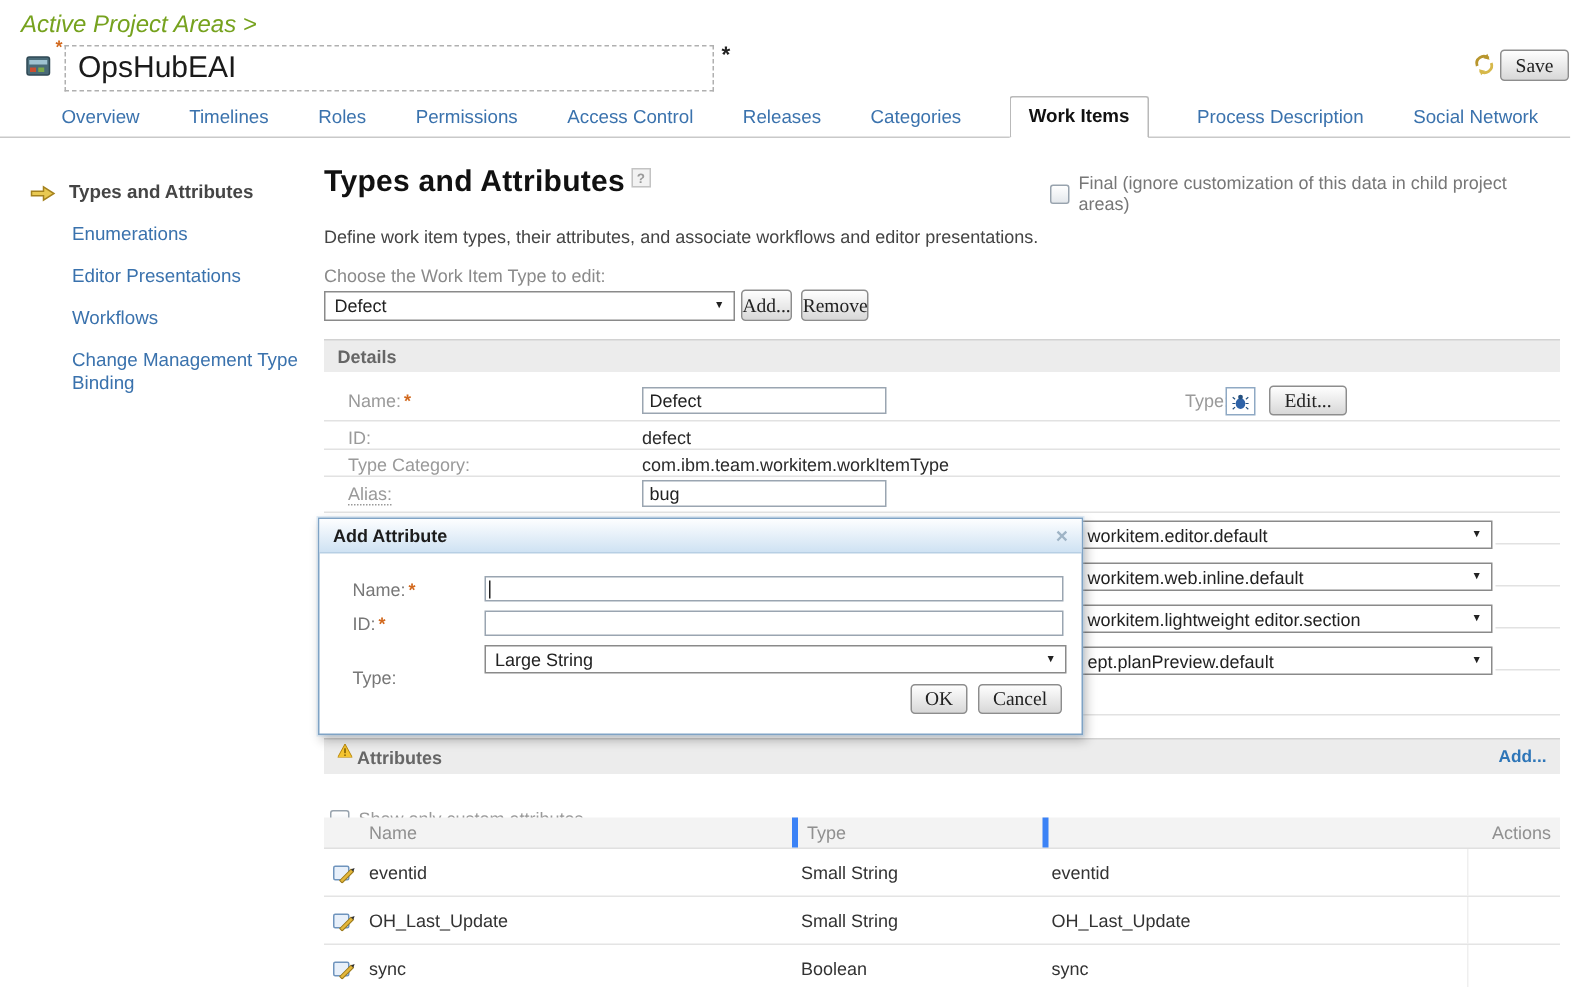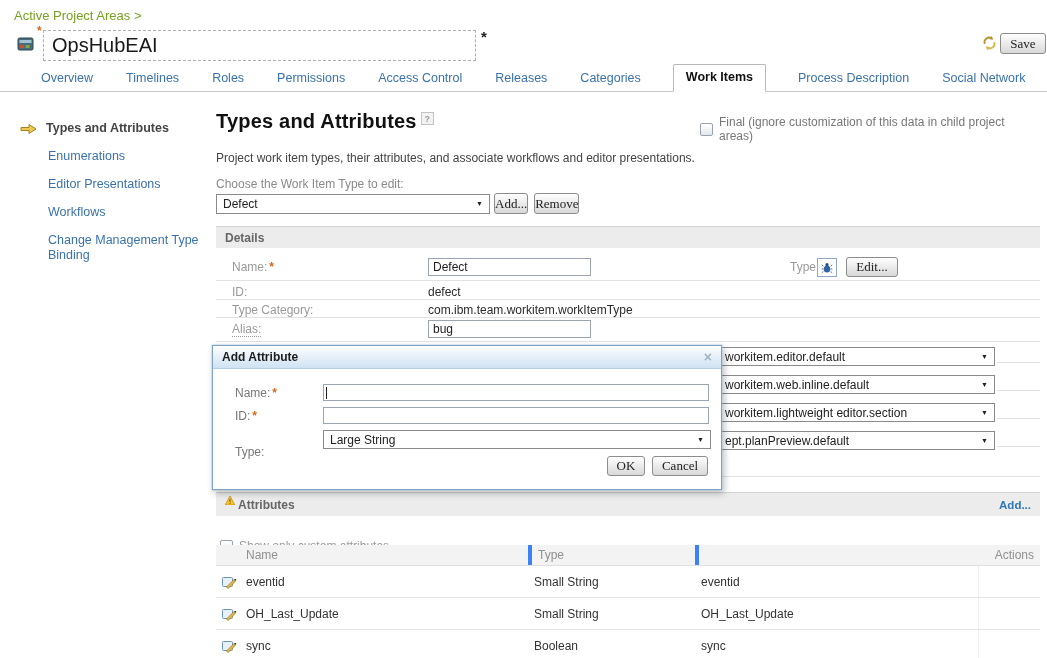--- a/index.html
+++ b/index.html
@@ -1,21 +1,21 @@
 <!DOCTYPE html>
 <html><head>
 <meta charset="utf-8">
 <style>
   * { margin:0; padding:0; box-sizing:border-box; }
   html,body { width:1047px; height:658px; }
   body { font-family:"Liberation Sans", sans-serif; background:#fff; font-size:12px; color:#333; }
   .page { position:relative; width:1047px; height:658px; overflow:hidden; background:#fff; }
 
   
-  .breadcrumb { position:absolute; left:14px; top:8px; color:#76a21e; font-size:13px; text-decoration:none; cursor:pointer; }
+  .breadcrumb { position:absolute; left:14px; top:8px; color:#76a21e; font-size:16px; text-decoration:none; cursor:pointer;font-style:italic; }
   .proj-icon { position:absolute; left:17px; top:36px; }
   .req-star { position:absolute; left:37px; top:24px; color:#d2691e; font-size:12px; font-weight:bold; }
   .title-input { position:absolute; left:43px; top:30px; width:433px; height:31px; border:1px dashed #b0b0b0; font-family:"Liberation Sans",sans-serif; font-size:20px; color:#1a1a1a; padding:0 8px; background:#fff; }
   .dirty-star { position:absolute; left:481px; top:28px; font-size:15px; font-weight:bold; color:#222; }
   .sync-icon { position:absolute; left:982px; top:35px; cursor:pointer; }
   .btn { display:inline-flex; align-items:center; justify-content:center; border:1px solid #8d8d8d; border-radius:3px; background:linear-gradient(#fefefe,#d8d8d8); font-family:Liberation Serif, serif; font-size:13px; color:#222; height:21px; padding:0 0; cursor:pointer; }
   .save-btn { position:absolute; left:1000px; top:33px; width:46px; }
 
   
   .tabbar { position:absolute; left:0; right:0; top:66px; height:26px; border-bottom:1px solid #c9c9c9; display:flex; align-items:flex-end; padding-left:40px; }
@@ -149,21 +149,21 @@
     <div class="h1row">
       <h1>Types and Attributes</h1>
       <span class="help">?</span>
     </div>
 
     <div class="final-row">
       <span class="chk"></span>
       <span class="final-label">Final (ignore customization of this data in child project areas)</span>
     </div>
 
-    <div class="desc">Project work item types, their attributes, and associate workflows and editor presentations.</div>
+    <div class="desc">Define work item types, their attributes, and associate workflows and editor presentations.</div>
     <div class="chooser-label">Choose the Work Item Type to edit:</div>
 
     <div class="chooser-row">
       <div class="sel chooser-sel">
         <span>Defect</span>
         <span class="caret">▼</span>
       </div>
       <button class="btn">Add...</button>
       <button class="btn">Remove</button>
     </div>

